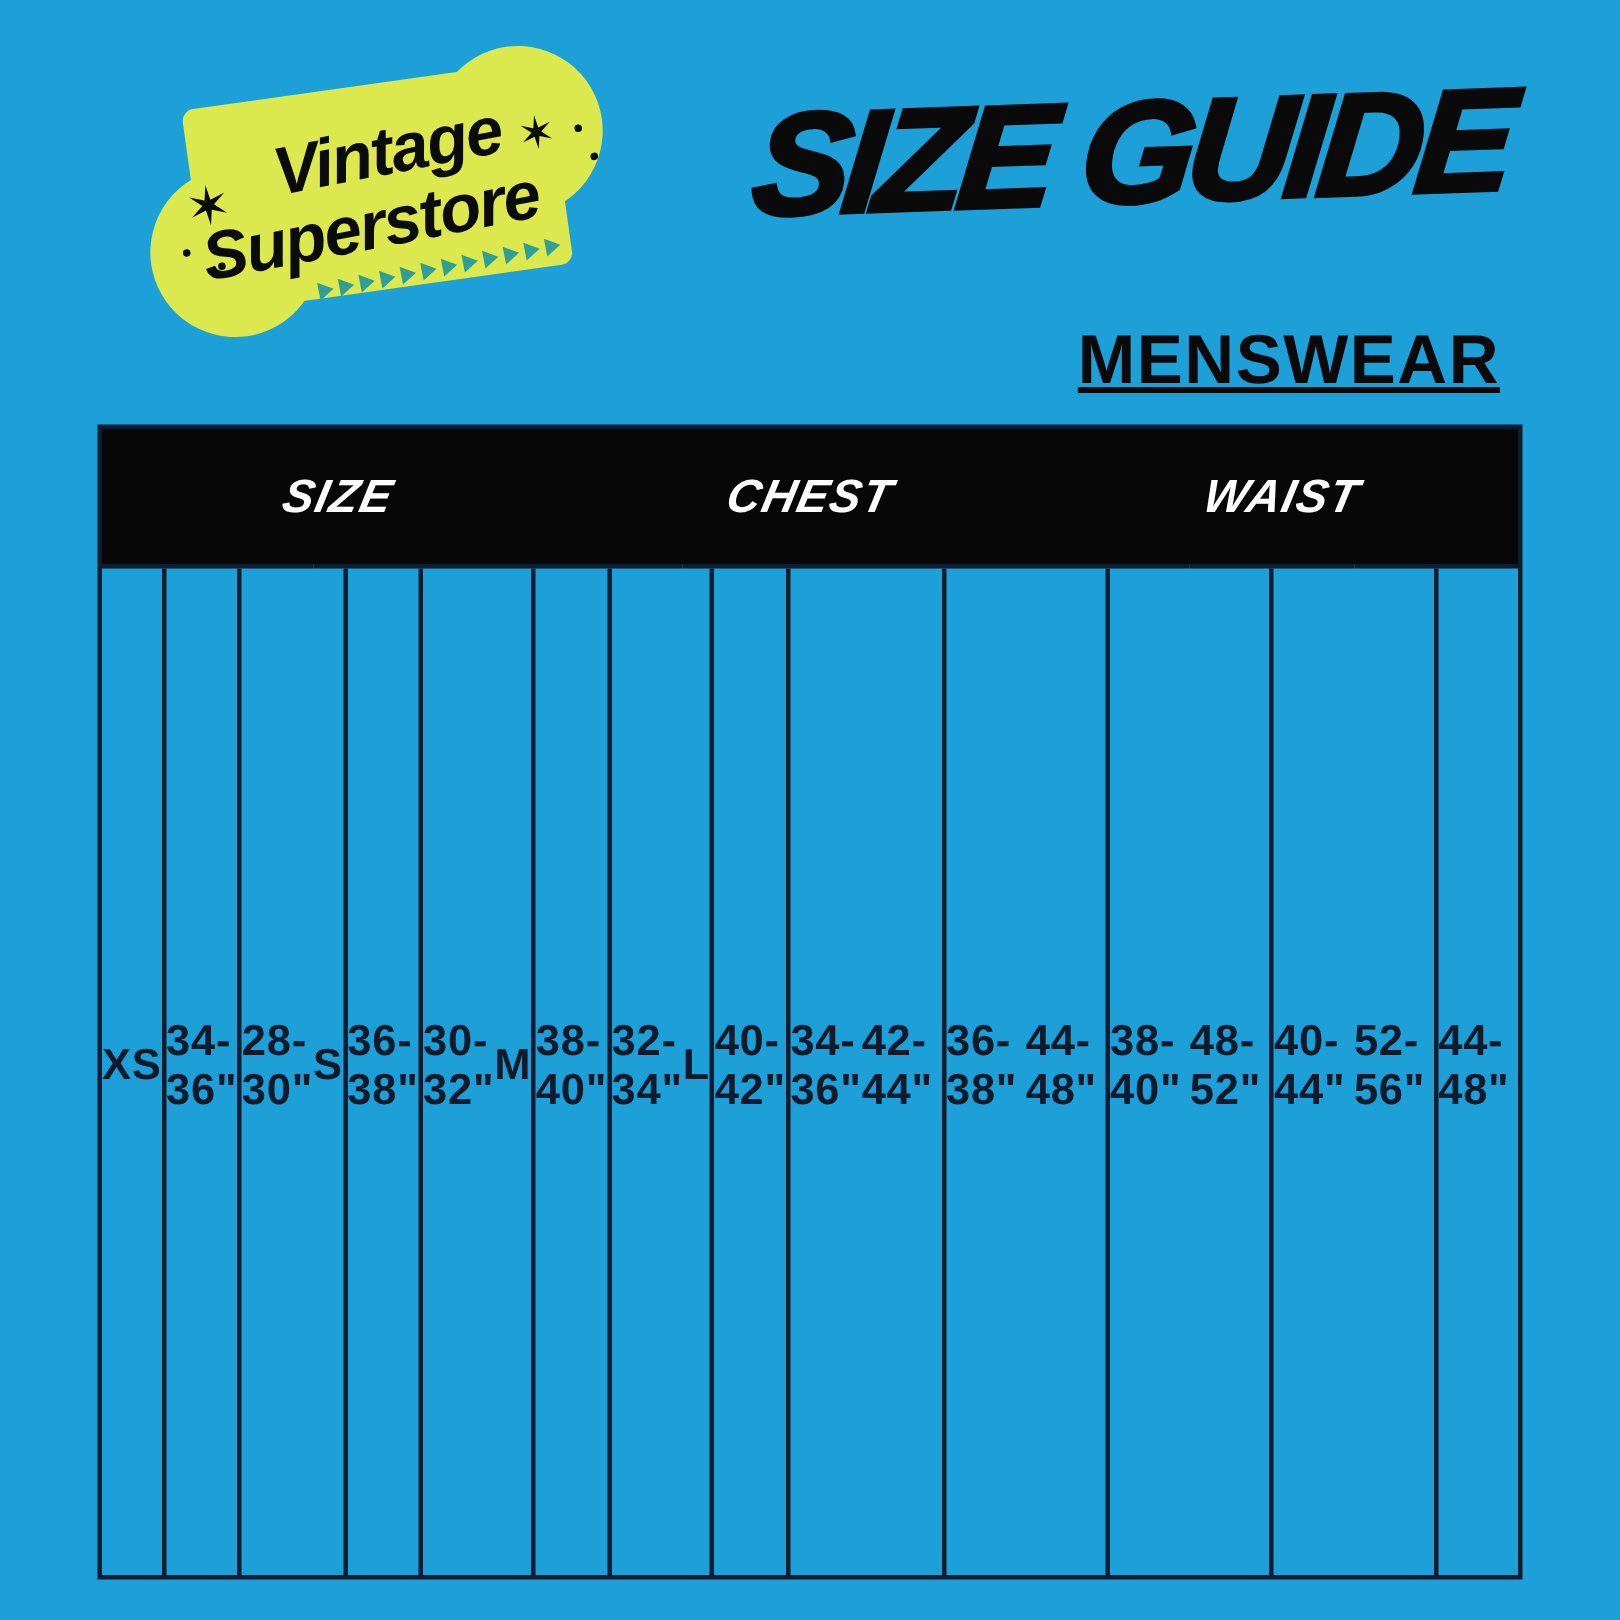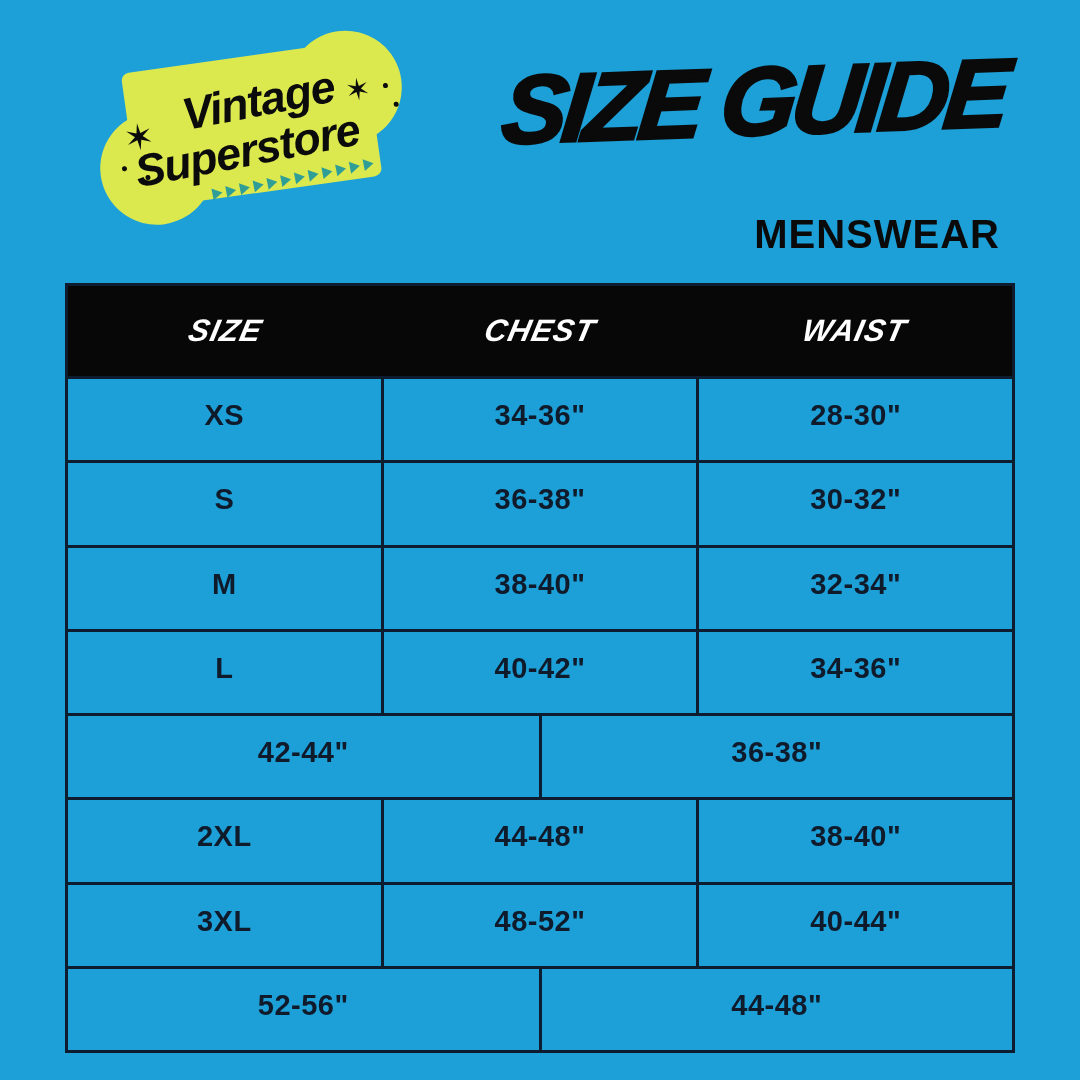--- a/index.html
+++ b/index.html
@@ -39,30 +39,30 @@
   .tri{width:0; height:0; border-left:10px solid var(--teal);
        border-top:6px solid transparent; border-bottom:6px solid transparent;}
 
   
   .title{position:absolute; top:46px; right:76px; color:#0a0a0a;
          font-size:97px; font-style:italic; font-weight:bold;
          letter-spacing:-5px; white-space:nowrap;
          transform:skewX(-8deg) rotate(-2deg);
          -webkit-text-stroke:3px #0a0a0a;}
   .subtitle{position:absolute; top:212px; right:80px; color:#0a0a0a;
-            font-size:40px; font-weight:bold; letter-spacing:1px;}
+            font-size:46px; font-weight:bold; letter-spacing:1px;text-decoration:underline;}
 
   
   .size-table{position:absolute; left:65px; top:283px; width:950px; height:770px;
               border:3px solid var(--line); display:flex; flex-direction:column;}
   .thead{height:90px; flex:0 0 90px; background:var(--hbg); display:flex;}
   .hcell{flex:1; display:flex; align-items:center; justify-content:center;}
   .hlabel{color:var(--htxt); font-style:italic; font-weight:bold; font-size:31px;
           letter-spacing:1px; transform:skewX(-12deg);}
-  .tbody{flex:1; display:flex; flex-direction:column;}
+  .tbody{flex:1; display:flex; flex-direction:row;}
   .trow{flex:1; display:flex; border-top:3px solid var(--line);}
   .tcell{flex:1; display:flex; align-items:center; justify-content:center;
          font-weight:bold; font-size:29px; color:var(--ink);
          letter-spacing:0.5px; padding-bottom:8px;}
   .tcell + .tcell{border-left:3px solid var(--line);}
 </style>
 </head>
 <body>
 
 <div class="canvas">
@@ -131,26 +131,24 @@
         <div class="trow">
           <div class="tcell">L</div>
           <div class="tcell">40-42"</div>
           <div class="tcell">34-36"</div>
         </div>
         <div class="trow">
           <div class="tcell">42-44"</div>
           <div class="tcell">36-38"</div>
         </div>
         <div class="trow">
-          <div class="tcell">2XL</div>
           <div class="tcell">44-48"</div>
           <div class="tcell">38-40"</div>
         </div>
         <div class="trow">
-          <div class="tcell">3XL</div>
           <div class="tcell">48-52"</div>
           <div class="tcell">40-44"</div>
         </div>
         <div class="trow">
           <div class="tcell">52-56"</div>
           <div class="tcell">44-48"</div>
         </div>
       </div>
   </div>
 

